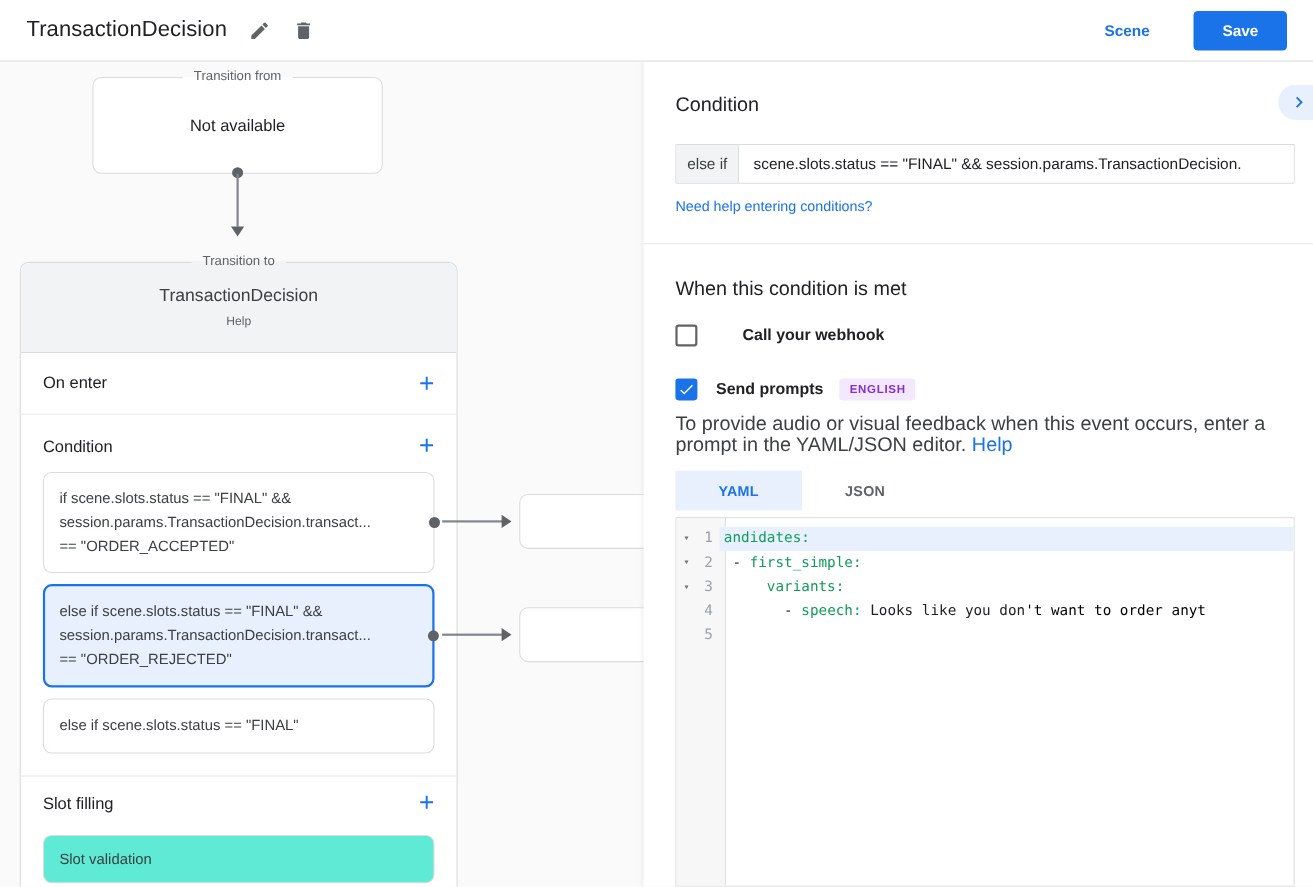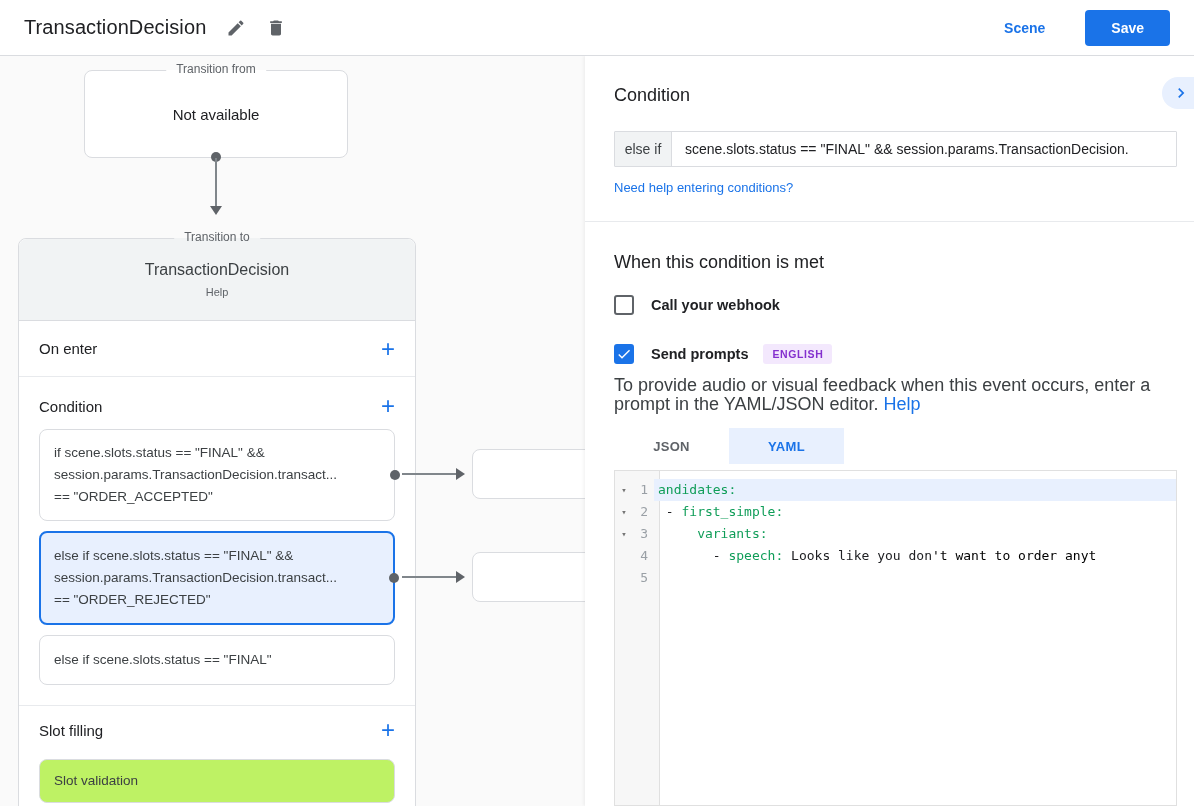--- a/index.html
+++ b/index.html
@@ -68,21 +68,21 @@
     border-radius:8px; padding:12px 14px; margin-bottom:10px; height:92px;
     cursor:pointer; }
   .cond-card.selected { background:#e8f0fe; border:2px solid #1a73e8; height:94px;
     padding:12px 13px; }
   .cond-card.single { height:50px; display:flex; align-items:center; margin-bottom:0; }
   .cond-line { font-size:13.5px; color:#3c4043; line-height:22px;
     white-space:nowrap; overflow:hidden; }
   .edge-dot { position:absolute; right:-6px; top:50%; transform:translateY(-50%);
     width:10px; height:10px; border-radius:50%; background:#5f6368; }
 
-  .slot-card { background:#bef264; border:1px solid #dadce0; border-radius:8px;
+  .slot-card { background:#5eead4; border:1px solid #dadce0; border-radius:8px;
     padding:11px 14px; height:44px; margin-bottom:12px; cursor:pointer; }
   .slot-line { font-size:13.5px; color:#3c4043; line-height:20px; }
 
   .h-line { position:absolute; height:2px; background:#80868b; width:56px; left:402px; }
   .h-arrowhead { position:absolute; width:0; height:0; left:456px;
     border-top:6px solid transparent; border-bottom:6px solid transparent;
     border-left:9px solid #5f6368; }
   .target-box { position:absolute; left:472px; width:122px; height:50px;
     background:#fff; border:1px solid #dadce0; border-radius:8px; cursor:pointer; }
 
@@ -106,21 +106,21 @@
   .cond-input { flex:1; border:none; outline:none; font-size:14px; color:#202124;
     padding:0 13px; font-family:inherit; background:#fff; }
 
   .help-link { position:absolute; left:29px; top:124px; font-size:13px;
     color:#1a73e8; text-decoration:none; cursor:pointer; }
   .panel-divider { position:absolute; left:0; top:165px; width:609px; height:1px;
     background:#e8eaed; }
   .panel-met-title { top:196px; }
 
   .check-row { position:absolute; left:29px; display:flex; align-items:center; }
-  .row-webhook { top:239px; }
+  .row-webhook { top:239px;gap:24px; }
   .row-prompts { top:288px;justify-content:flex-end; }
   .checkbox { width:20px; height:20px; border:2px solid #5f6368; border-radius:3px;
     background:#fff; cursor:pointer; flex:none; }
   .checkbox.checked { background:#1a73e8; border-color:#1a73e8; display:flex;
     align-items:center; justify-content:center; }
   .check-label { margin-left:17px; font-size:14.5px; font-weight:700; color:#202124; }
   .lang-badge { margin-left:15px; background:#f3e8fd; color:#8430ce; font-size:10.5px;
     font-weight:700; letter-spacing:.6px; padding:4px 9px; border-radius:3px; }
 
   .hint { position:absolute; left:29px; top:320px; width:556px; font-size:18px;
@@ -277,22 +277,22 @@
       </span>
     </span>
     <span class="check-label">Send prompts</span>
     <span class="lang-badge">ENGLISH</span>
   </div>
 
   <p class="hint"><span>To provide audio or visual feedback when this event occurs, enter a prompt in the YAML/JSON editor.</span>
     <a>Help</a></p>
 
   <div class="tabbar" id="tabbar">
+      <div class="tab active">YAML</div>
       <div class="tab">JSON</div>
-      <div class="tab active">YAML</div>
     </div>
 
   <div class="editor">
     <div class="gutter-bg"></div>
     <div class="code-lines" id="code-lines">
         <div class="code-line selected">
           <span class="fold">▾</span>
           <span class="lnum">1</span>
           <span class="ltext"><span class="c-key">andidates:</span></span>
         </div>

